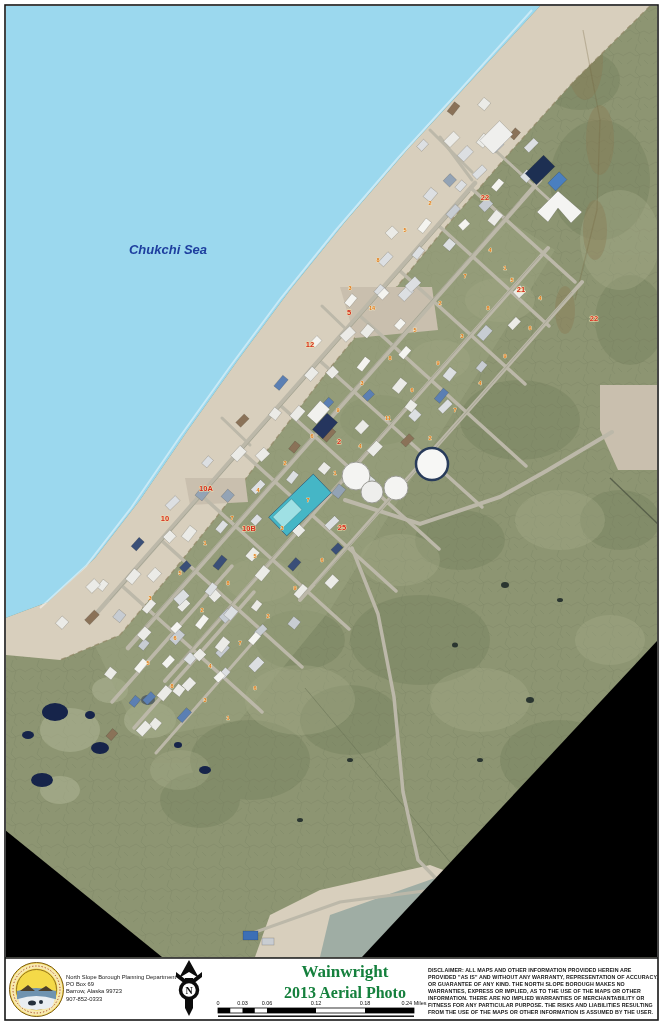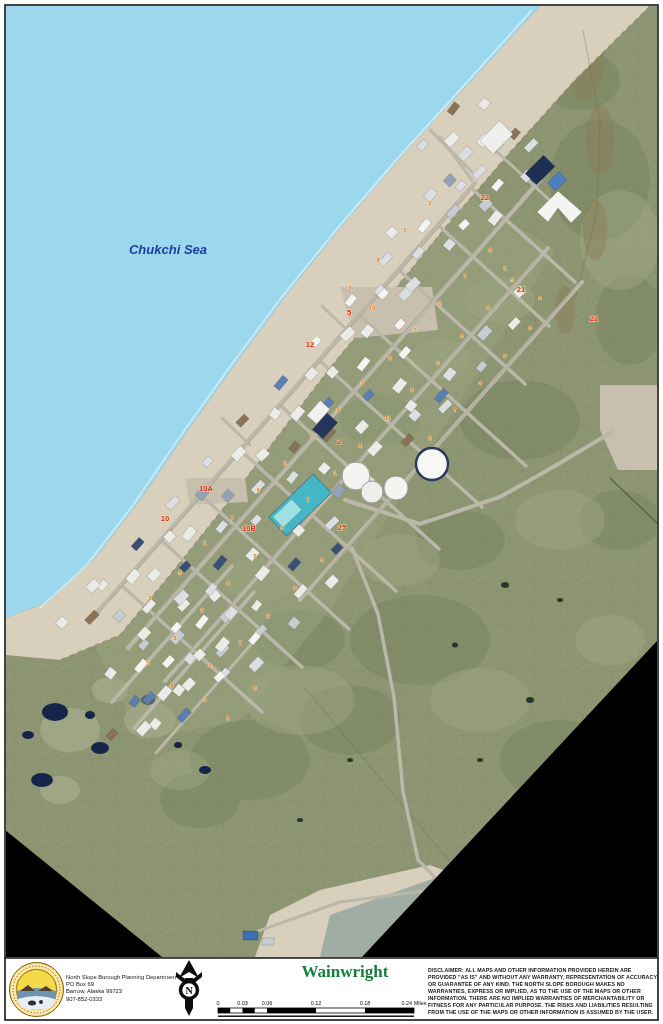--- a/index.html
+++ b/index.html
@@ -411,20 +411,21 @@
     <path d="M34,14 L25,21 L25,26 L34,19 Z"></path>
     <path d="M17,20 L25,20 L25,26 L17,26 Z"></path>
     <path d="M17,38 L25,38 L25,50 L21,58 L17,50 Z"></path>
   </g>
   <circle cx="21" cy="32" r="8.5" fill="#fff" stroke="#0c0c0c" stroke-width="3.5"></circle>
   <text x="21" y="35.5" text-anchor="middle" font-size="10" font-weight="bold" font-family="Liberation Serif, serif" fill="#0c0c0c">N</text>
 </svg>
 
 <div class="footer-item title-block">
   <div class="t1">Wainwright</div>
+  <div class="t2">2013 Aerial Photo</div>
 </div>
 
 <svg class="footer-item" style="left:213px;top:995px;" width="250" height="26" viewBox="0 0 250 26">
   <g font-family="Liberation Sans, sans-serif" font-size="5.5" fill="#111" text-anchor="middle">
     <text x="5" y="10">0</text>
     <text x="29.5" y="10">0.03</text>
     <text x="54" y="10">0.06</text>
     <text x="103" y="10">0.12</text>
     <text x="152" y="10">0.18</text>
     <text x="201" y="10">0.24 Miles</text>

